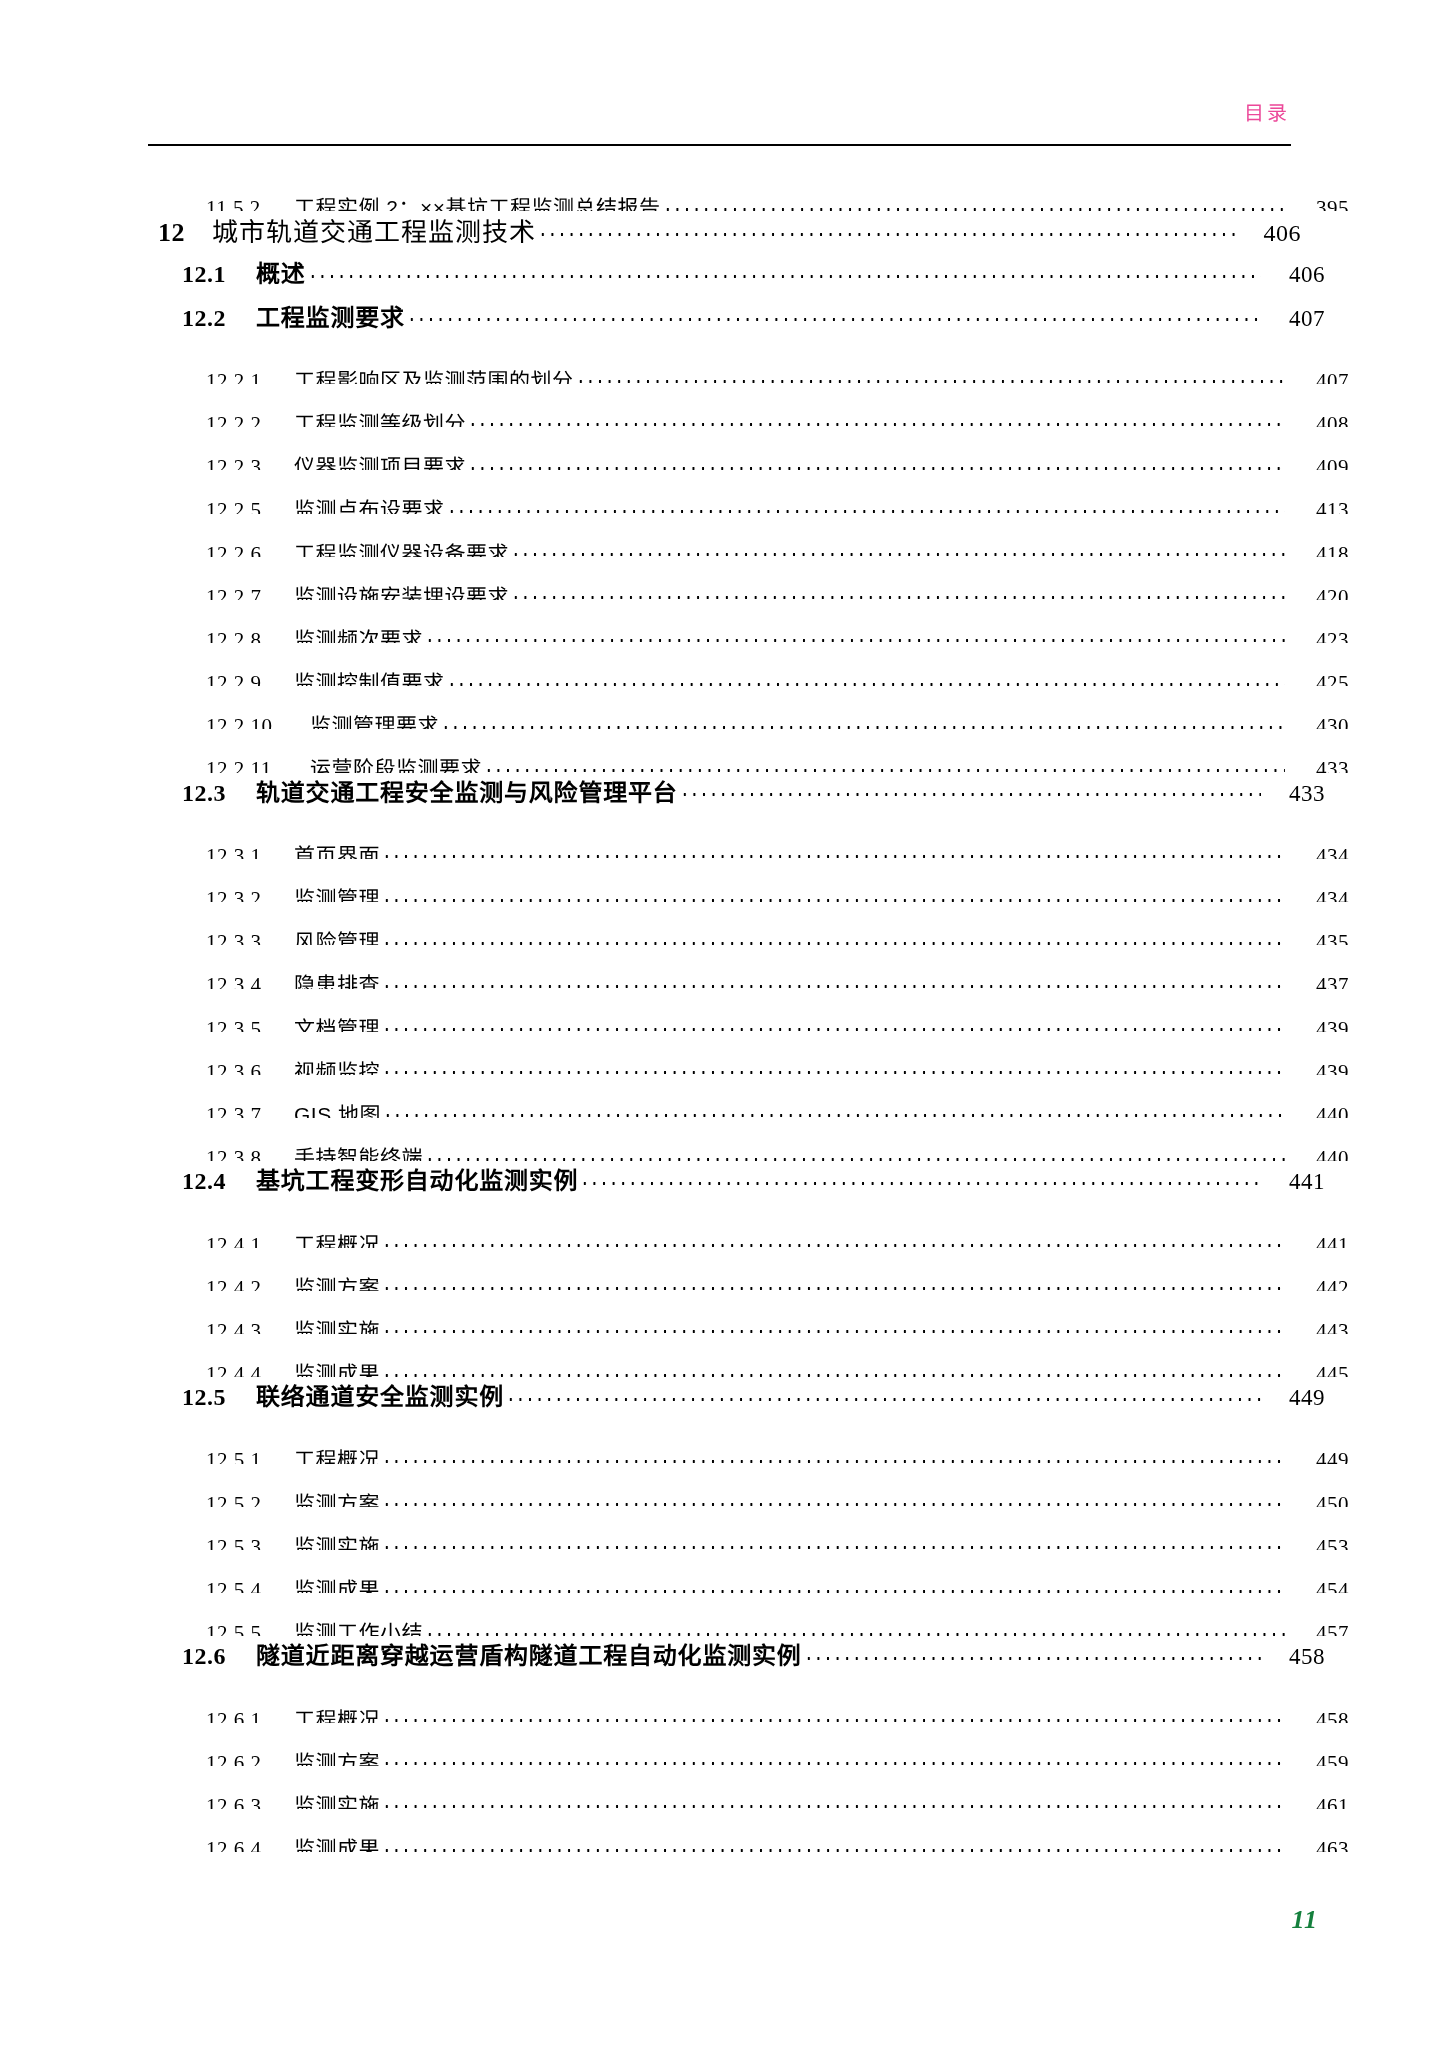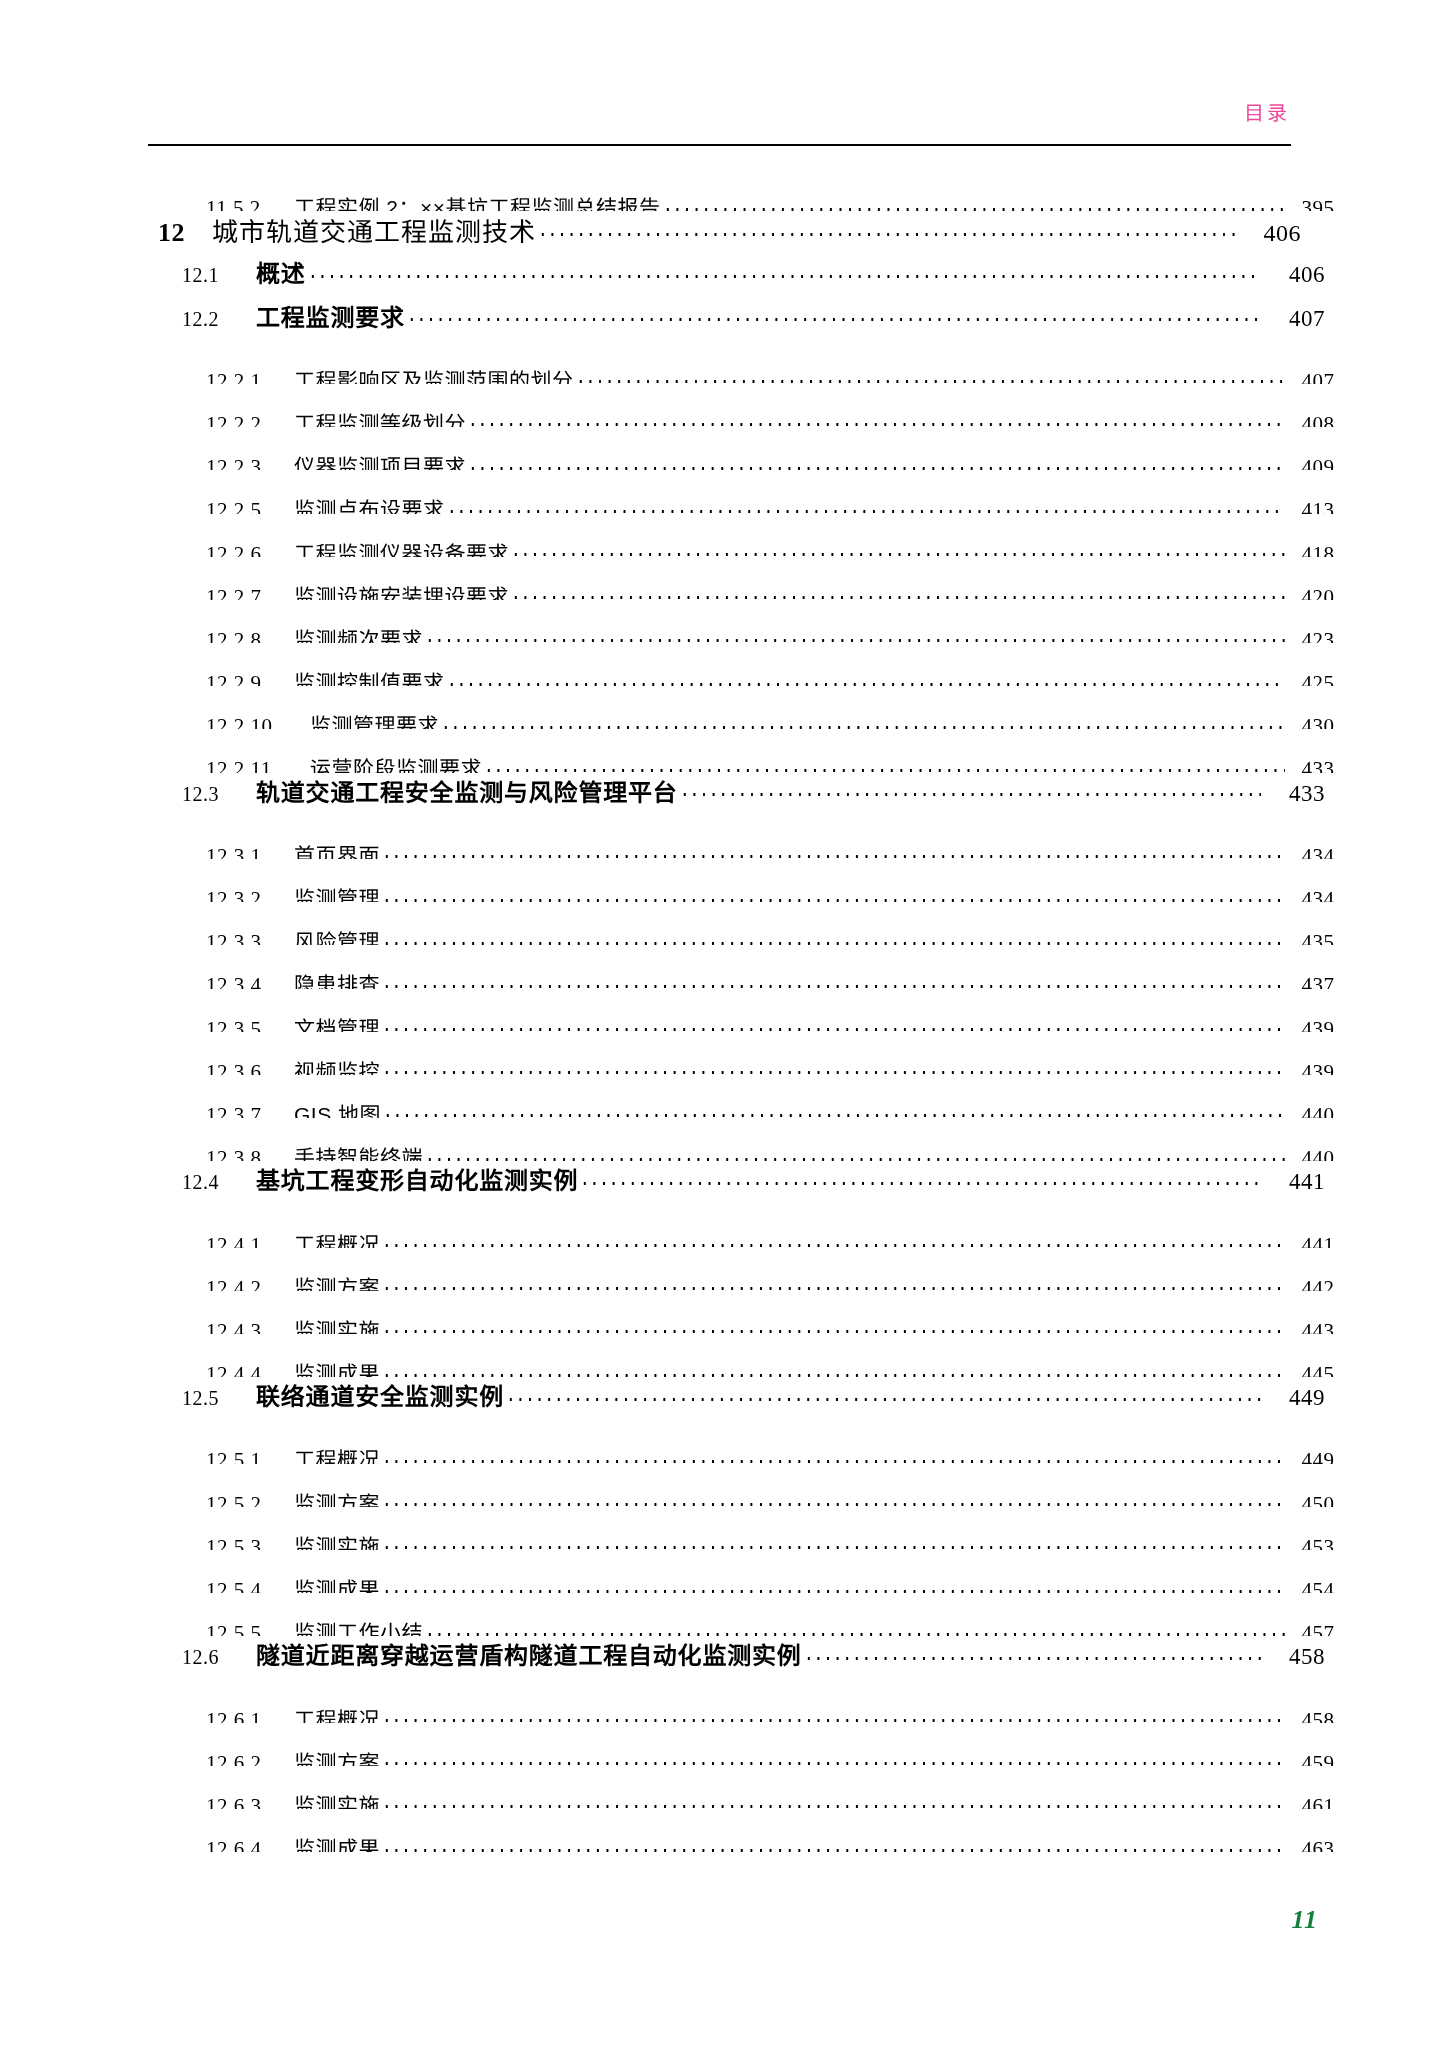--- a/index.html
+++ b/index.html
@@ -116,42 +116,42 @@
     font-size: 26px;
     font-weight: normal;
     letter-spacing: 1px;
   }
   .lvl1 .pageno { font-size: 24px; }
   .lvl1 .leader::before { bottom: 0.30em; }
 
   
   .lvl2 { padding-left: 34px; }
   .lvl2 .num {
-    font-size: 20px;
-    font-weight: normal;
+    font-size: 24px;
+    font-weight: bold;
     width: 74px;
   }
   .lvl2 .title {
     font-size: 24px;
     font-weight: bold;
     letter-spacing: 0.8px;
   }
   .lvl2 .pageno { font-size: 23px; }
 
   
   .lvl3 { padding-left: 58px; }
   .lvl3 .num {
     font-size: 21px;
     width: 88px;
     margin-top: 28px;
   }
   .lvl3 .title {
     font-size: 21px;
   }
-  .lvl3 .pageno { font-size: 21px; text-align: center; }
+  .lvl3 .pageno { font-size: 21px; }
 
   
   .lvl3 .num.wide { width: 104px; }
 
   
   .folio {
     position: absolute;
     right: 132px;
     top: 1905px;
     font-family: "Liberation Serif", "DejaVu Serif", serif;

